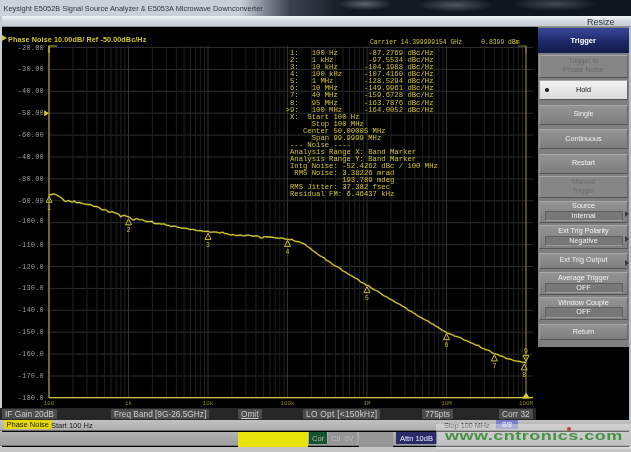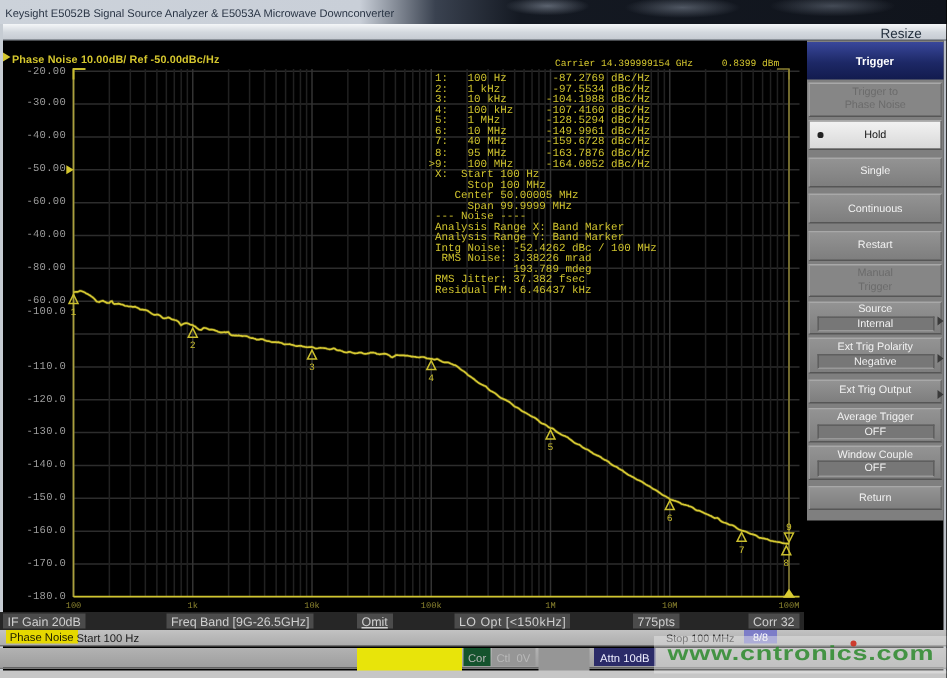--- a/index.html
+++ b/index.html
@@ -122,21 +122,21 @@
     <polygon points="526.0,392.5 522.0,398.5 530.0,398.5" fill="#d8cb33"></polygon>
 </svg>
 <div style="position:absolute;right:587px;top:43.5px;font:7px 'Liberation Mono',monospace;letter-spacing:.2px;color:#9d9d9d">-20.00</div>
 <div style="position:absolute;right:587px;top:65.4px;font:7px 'Liberation Mono',monospace;letter-spacing:.2px;color:#9d9d9d">-30.00</div>
 <div style="position:absolute;right:587px;top:87.3px;font:7px 'Liberation Mono',monospace;letter-spacing:.2px;color:#9d9d9d">-40.00</div>
 <div style="position:absolute;right:587px;top:109.2px;font:7px 'Liberation Mono',monospace;letter-spacing:.2px;color:#9d9d9d">-50.00</div>
 <div style="position:absolute;right:587px;top:131.1px;font:7px 'Liberation Mono',monospace;letter-spacing:.2px;color:#9d9d9d">-60.00</div>
 <div style="position:absolute;right:587px;top:153.0px;font:7px 'Liberation Mono',monospace;letter-spacing:.2px;color:#9d9d9d">-40.00</div>
 <div style="position:absolute;right:587px;top:174.9px;font:7px 'Liberation Mono',monospace;letter-spacing:.2px;color:#9d9d9d">-80.00</div>
 <div style="position:absolute;right:587px;top:196.8px;font:7px 'Liberation Mono',monospace;letter-spacing:.2px;color:#9d9d9d">-60.00</div>
-<div style="position:absolute;right:587px;top:204px;font:7px 'Liberation Mono',monospace;letter-spacing:.2px;color:#9d9d9d">-100.0</div>
+<div style="position:absolute;right:587px;top:217px;font:7px 'Liberation Mono',monospace;letter-spacing:.2px;color:#9d9d9d">-100.0</div>
 <div style="position:absolute;right:587px;top:240.6px;font:7px 'Liberation Mono',monospace;letter-spacing:.2px;color:#9d9d9d">-110.0</div>
 <div style="position:absolute;right:587px;top:262.5px;font:7px 'Liberation Mono',monospace;letter-spacing:.2px;color:#9d9d9d">-120.0</div>
 <div style="position:absolute;right:587px;top:284.4px;font:7px 'Liberation Mono',monospace;letter-spacing:.2px;color:#9d9d9d">-130.0</div>
 <div style="position:absolute;right:587px;top:306.3px;font:7px 'Liberation Mono',monospace;letter-spacing:.2px;color:#9d9d9d">-140.0</div>
 <div style="position:absolute;right:587px;top:328.2px;font:7px 'Liberation Mono',monospace;letter-spacing:.2px;color:#9d9d9d">-150.0</div>
 <div style="position:absolute;right:587px;top:350.1px;font:7px 'Liberation Mono',monospace;letter-spacing:.2px;color:#9d9d9d">-160.0</div>
 <div style="position:absolute;right:587px;top:372.0px;font:7px 'Liberation Mono',monospace;letter-spacing:.2px;color:#9d9d9d">-170.0</div>
 <div style="position:absolute;right:587px;top:393.9px;font:7px 'Liberation Mono',monospace;letter-spacing:.2px;color:#9d9d9d">-180.0</div>
 <div style="position:absolute;left:29.0px;top:399.8px;width:40px;text-align:center;font:5.8px 'Liberation Mono',monospace;color:#8f8730">100</div>
 <div style="position:absolute;left:108.5px;top:399.8px;width:40px;text-align:center;font:5.8px 'Liberation Mono',monospace;color:#8f8730">1k</div>

